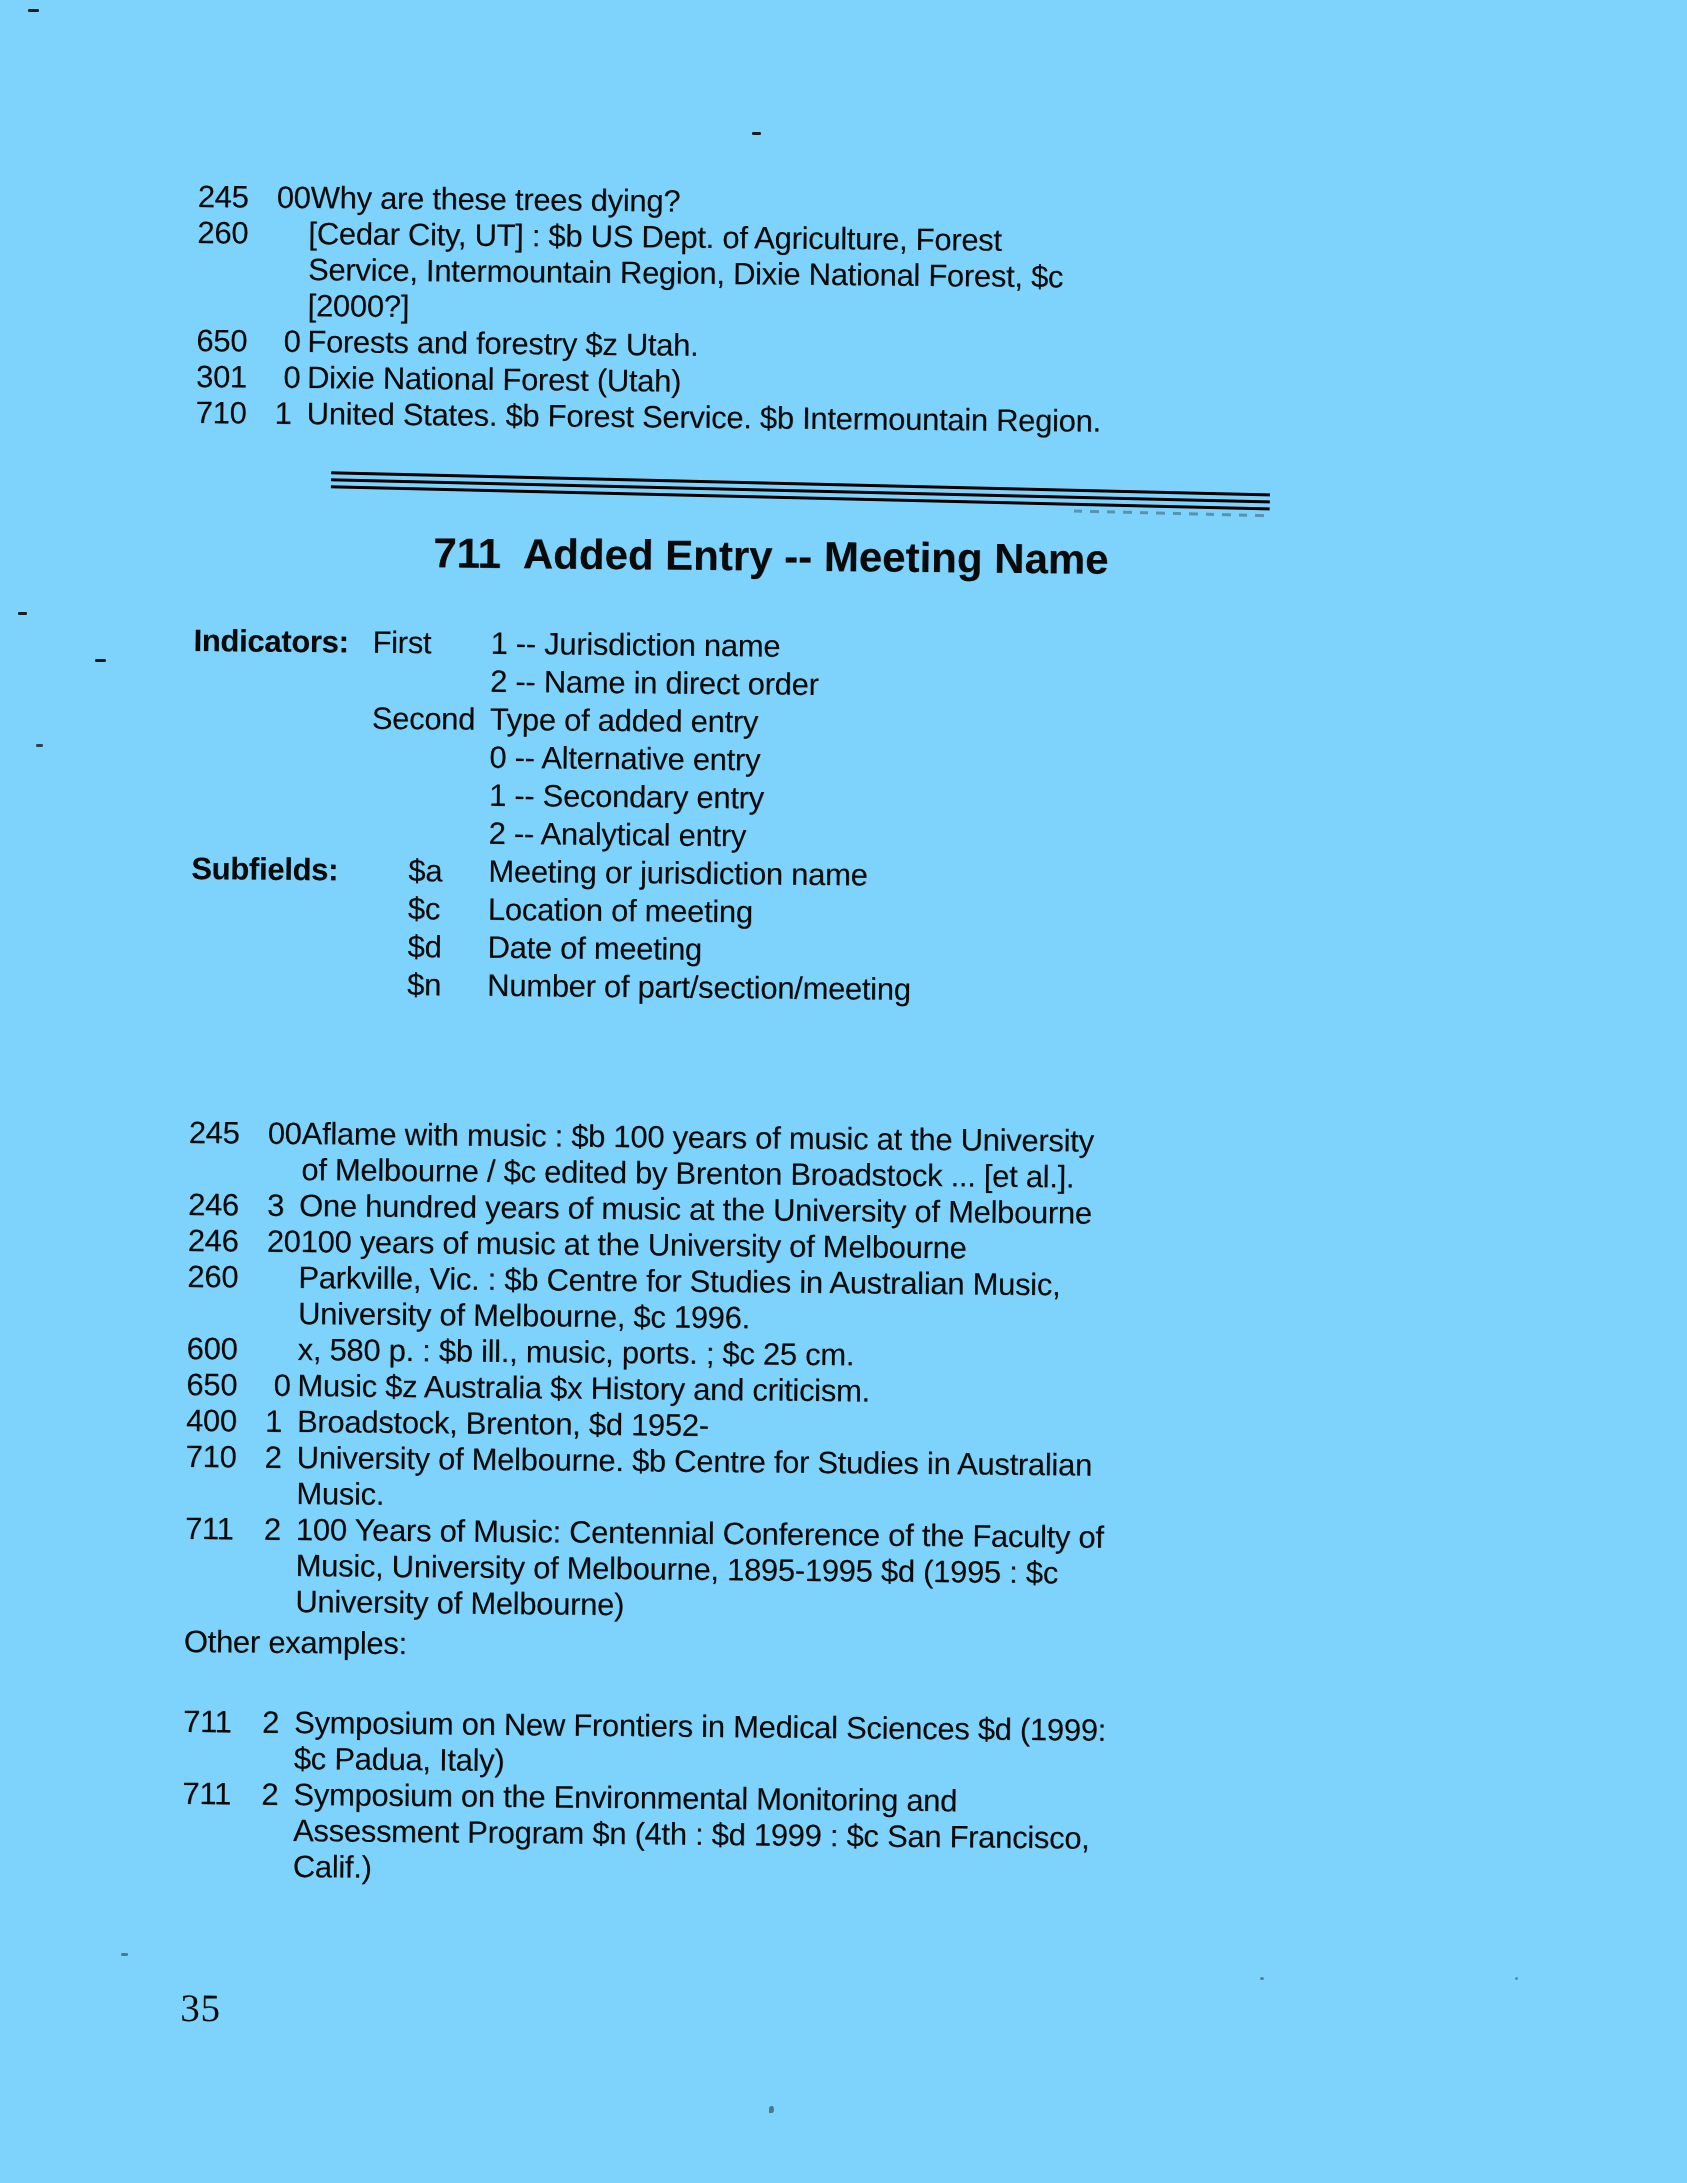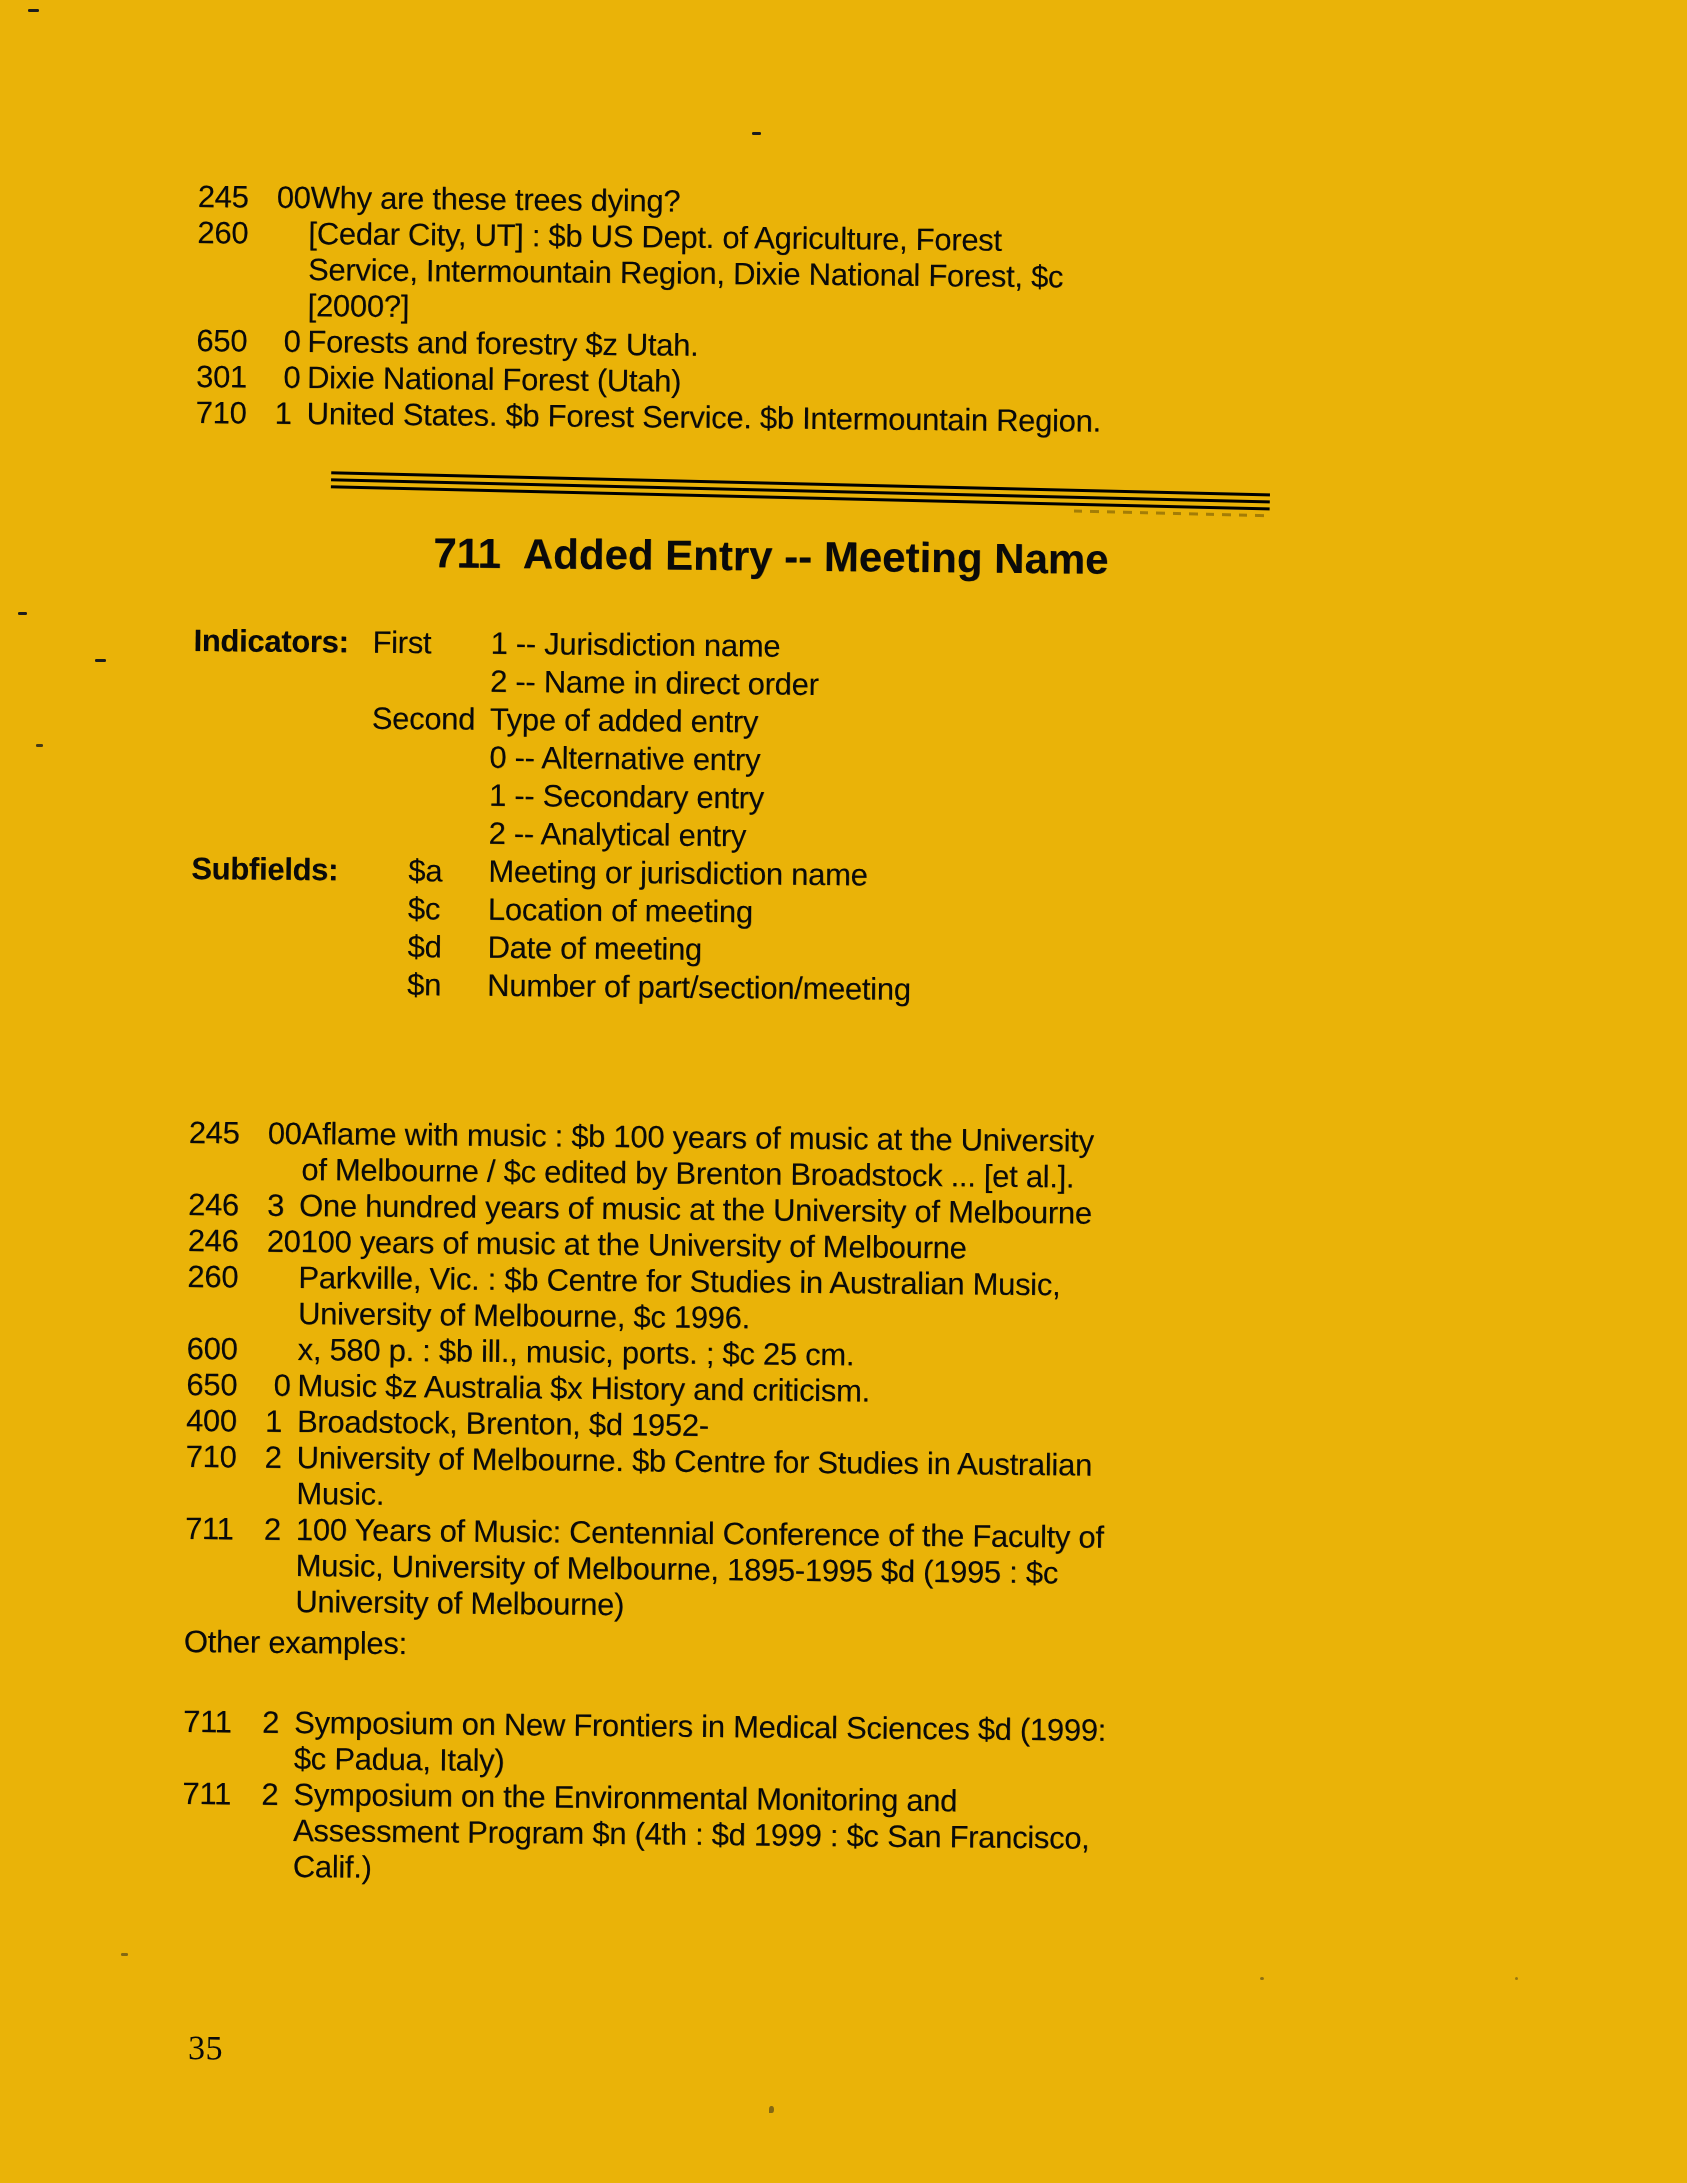--- a/index.html
+++ b/index.html
@@ -1,19 +1,19 @@
 <!DOCTYPE html>
 <html style="font-size:10.6px"><head>
 <meta charset="utf-8">
 <style>
   html,body{margin:0;padding:0;background:#e8e8e8;}
   .page{
     position:relative;
     width:1687px;height:2183px;
-    background:#eab308;
+    background:#7dd3fc;
     overflow:hidden;
     font-family:"Liberation Sans","DejaVu Sans",sans-serif;
     font-size:31px;
     letter-spacing:-0.3px;
     color:#0a0a0a;
     text-shadow:0.4px 0.2px 0 rgba(0,0,0,0.35);
   }
   .skew{position:absolute;left:0;top:0;width:1687px;height:2183px;
     transform:rotate(0.55deg);transform-origin:198px 172px;}
   .abs{position:absolute;}
@@ -54,23 +54,23 @@
   
   .indblock{left:198px;top:622px;line-height:38px;}
   .irow{display:flex;align-items:flex-start;}
   .ic1{flex:0 0 179px;font-weight:700;white-space:pre;}
   .ic2{flex:0 0 118px;white-space:pre;box-sizing:border-box;}
   .ic2.code{padding-left:38px;}
   .ic3{white-space:pre;}
 
   .otherlabel{left:198px;top:1624px;}
   .pageno{
-    left:206px;top:1985px;
+    left:198px;top:1985px;
     font-family:"Liberation Serif","DejaVu Serif",serif;
-    font-size:34px;letter-spacing:0.7px;text-shadow:none;margin-top:44px;
+    font-size:39px;letter-spacing:0.7px;text-shadow:none;
   }
 
   .speck{position:absolute;background:#1d1d1d;border-radius:1.3px;}
 </style>
 </head>
 <body>
 
 <div class="page">
   <div class="skew">
 

